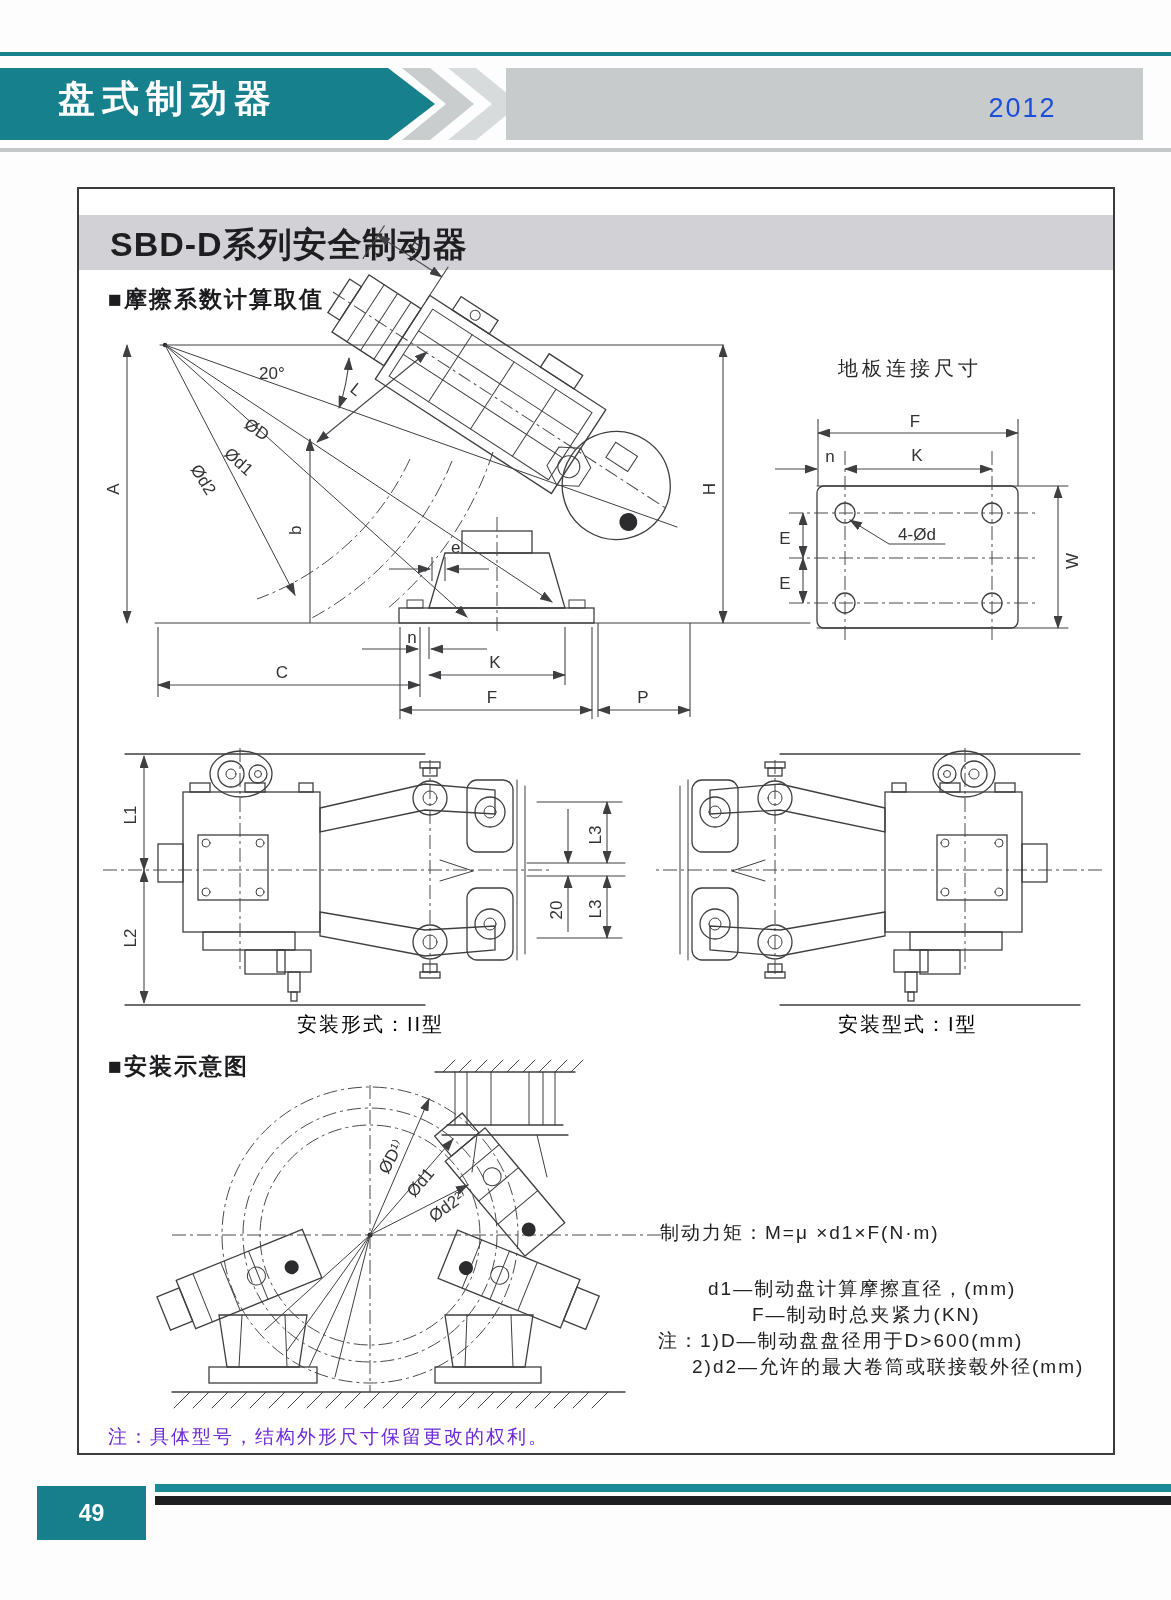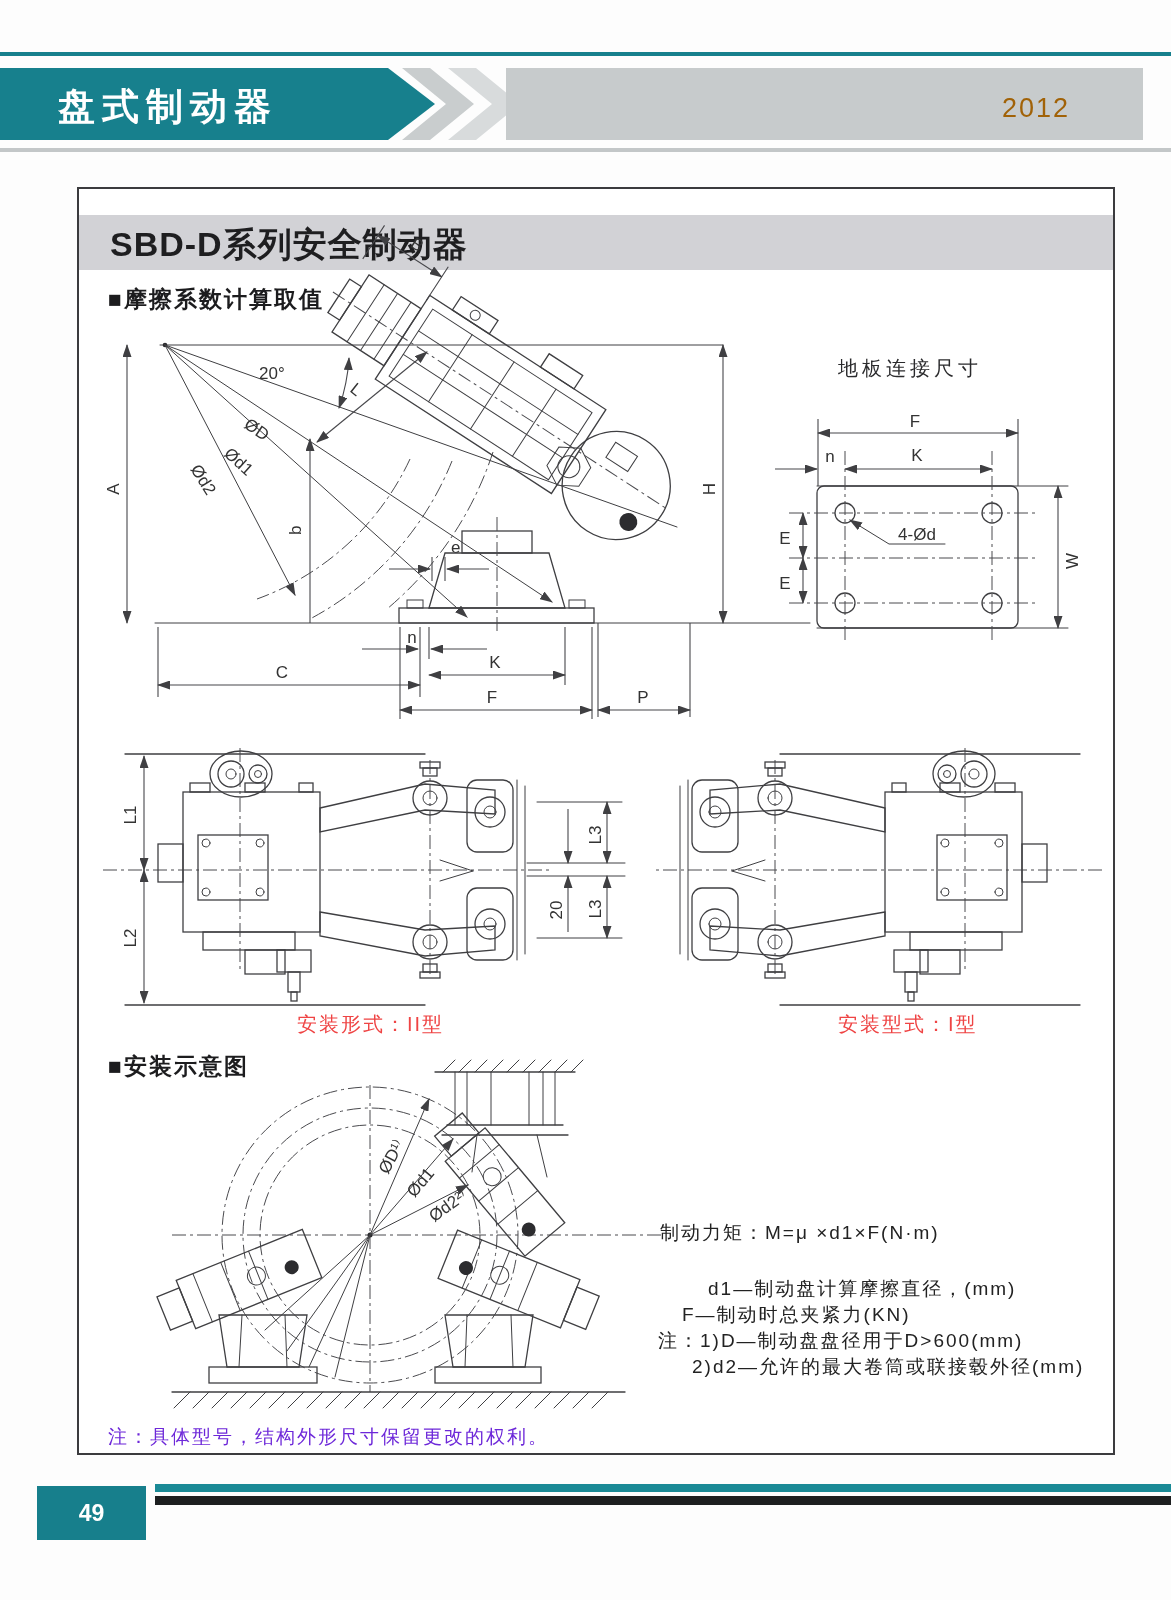--- a/index.html
+++ b/index.html
@@ -3,41 +3,41 @@
 <meta charset="utf-8">
 <style>
   html,body{margin:0;padding:0;background:#ffffff;}
   #page{position:relative;width:1171px;height:1600px;background:#fdfdfd;overflow:hidden;
         font-family:"Liberation Sans","DejaVu Sans",sans-serif;color:#222;}
   .abs{position:absolute;}
   
   #top-rule{left:0;top:52px;width:1171px;height:4px;background:#17808d;}
   #banner-teal{left:0;top:68px;width:435px;height:72px;background:#17808d;
       clip-path:polygon(0 0,388px 0,435px 50%,388px 100%,0 100%);}
-  #banner-title{left:58px;top:82px;font-size:37px;font-weight:bold;color:#ffffff;letter-spacing:7px;}
+  #banner-title{left:58px;top:74px;font-size:37px;font-weight:bold;color:#ffffff;letter-spacing:7px;}
   .chev{top:68px;height:72px;width:72px;}
   #chev1{left:402px;background:#c9cdce;clip-path:polygon(0 0,28px 0,72px 50%,28px 100%,0 100%,44px 50%);}
   #chev2{left:448px;background:#d8dbdc;clip-path:polygon(0 0,28px 0,72px 50%,28px 100%,0 100%,44px 50%);}
   #banner-gray{left:506px;top:68px;width:637px;height:72px;background:#c7cbcc;}
-  #year{left:975px;top:93px;width:95px;font-size:27px;color:#a16207;text-align:right;letter-spacing:2px;}
+  #year{left:975px;top:93px;width:95px;font-size:27px;color:#1d4ed8;text-align:center;letter-spacing:2px;}
   #header-underline{left:0;top:148px;width:1171px;height:4px;background:#c3c7c8;}
   
   #content-box{left:77px;top:187px;width:1038px;height:1268px;border:2px solid #3b3b3e;background:#fff;box-sizing:border-box;}
   #title-band{left:79px;top:215px;width:1034px;height:55px;background:#d2d2d6;}
   #series-title{left:110px;top:222px;font-size:34px;font-weight:bold;color:#1e1e20;letter-spacing:1px;}
   .sec-head{font-size:23px;font-weight:bold;color:#1c1c1e;letter-spacing:2px;}
   #sec1{left:108px;top:284px;}
   #sec2{left:108px;top:1051px;}
   #floor-title{left:838px;top:355px;font-size:20px;color:#2a2a2c;letter-spacing:4px;}
-  .caption{font-size:20px;color:#ef4444;letter-spacing:2px;}
+  .caption{font-size:20px;color:#000000;letter-spacing:2px;}
   #cap-left{left:297px;top:1011px;}
   #cap-right{left:838px;top:1011px;}
   .formula{font-size:19px;color:#222;letter-spacing:2px;}
   #fx1{left:660px;top:1220px;}#fx2{left:658px;top:1248px;}#fx3{left:708px;top:1276px;}
-  #fx4{left:682px;top:1302px;}#fx5{left:658px;top:1328px;}#fx6{left:692px;top:1354px;}
+  #fx4{left:752px;top:1302px;}#fx5{left:658px;top:1328px;}#fx6{left:692px;top:1354px;}
   #foot-note{left:108px;top:1424px;font-size:19px;letter-spacing:2px;color:#6d28d9;}
   
   #page-badge{left:37px;top:1486px;width:109px;height:54px;background:#177f8c;color:#fff;
       font-size:23px;font-weight:bold;display:flex;align-items:center;justify-content:center;}
   #foot-teal{left:155px;top:1484px;width:1016px;height:8px;background:#1a8a96;}
   #foot-black{left:155px;top:1496px;width:1016px;height:9px;background:#1d1f20;}
   
   #draw{left:77px;top:187px;}
   .ln{stroke:#3f3f42;stroke-width:1.3;fill:none;stroke-linecap:round;}
   .thin{stroke-width:1;}

